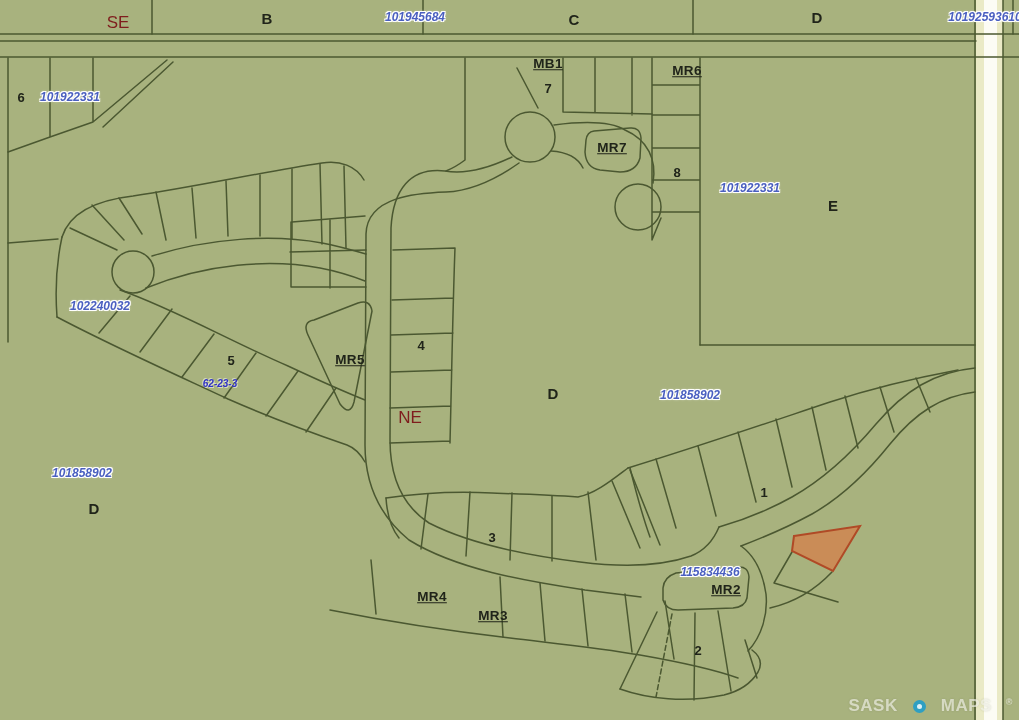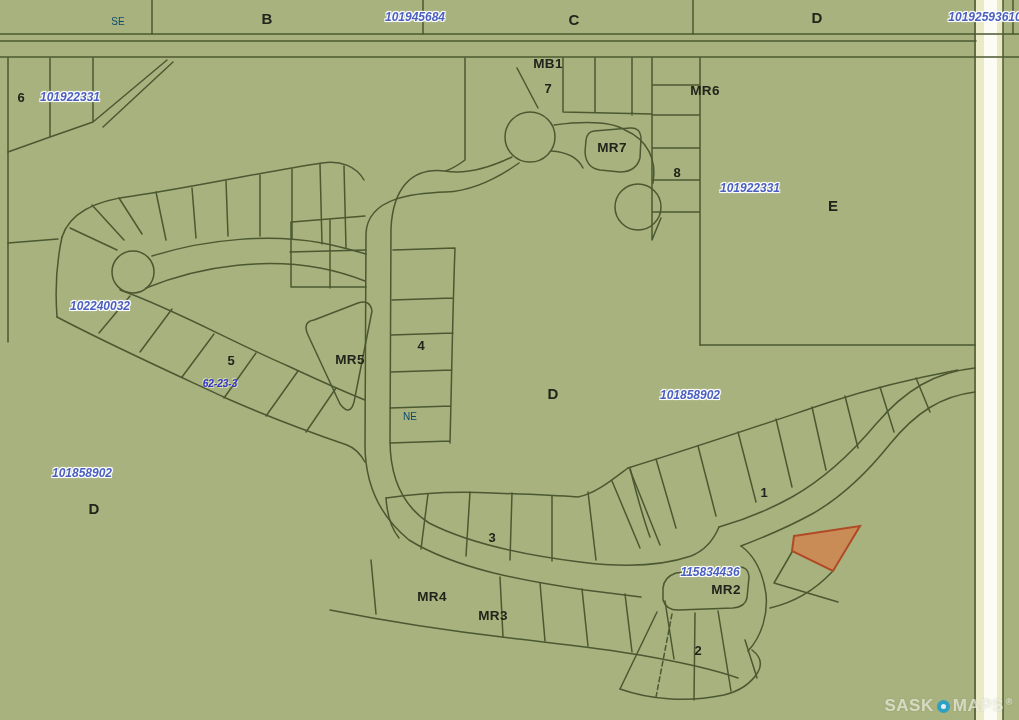--- a/index.html
+++ b/index.html
@@ -11,35 +11,35 @@
   .stage{position:absolute;inset:0;}
   svg{position:absolute;left:0;top:0;display:block;}
   #label-layer{position:absolute;inset:0;pointer-events:none;}
   .lbl{
     position:absolute;transform:translate(-50%,-50%);
     white-space:nowrap;line-height:1;
     font-family:"Liberation Sans",sans-serif;
   }
   .lbl.block-letter{font-weight:bold;font-size:15px;color:#20241a;}
   .lbl.lot-number{font-weight:bold;font-size:13px;color:#20241a;}
-  .lbl.reserve{font-weight:bold;font-size:13.5px;color:#20241a;letter-spacing:.4px;}
-  .lbl.quarter{font-size:10px;color:#0c4a6e;}
+  .lbl.reserve{font-weight:bold;font-size:13.5px;color:#20241a;letter-spacing:.4px;text-decoration:underline;}
+  .lbl.quarter{font-size:17px;color:#7f1d1d;}
   .lbl.parcel-blue{
     font-style:italic;font-weight:bold;font-size:12px;color:var(--blue,#4a5fc0);
     text-shadow:-1px -1px 0 #fff,1px -1px 0 #fff,-1px 1px 0 #fff,1px 1px 0 #fff,0 0 3px #fff;
   }
   .lbl.plan-blue{
     font-style:italic;font-weight:bold;font-size:10px;color:var(--plan-blue,#3032c8);
     text-shadow:-1px -1px 0 rgba(255,255,255,.5),1px 1px 0 rgba(255,255,255,.5);
   }
   .watermark{
     position:absolute;right:6px;bottom:4px;
     font-weight:bold;font-size:17px;letter-spacing:.5px;
     color:rgba(252,252,246,.62);
-    display:flex;align-items:center;gap:2px;
+    display:flex;align-items:center;gap:14px;
     text-shadow:0 0 2px rgba(90,100,60,.25);
   }
   .watermark .pin{
     width:13px;height:13px;border-radius:50%;
     background:#2f9fc2;display:inline-block;position:relative;margin:0 1px;
   }
   .watermark .pin::after{
     content:"";position:absolute;left:4px;top:4px;width:5px;height:5px;
     border-radius:50%;background:rgba(255,255,255,.85);
   }
@@ -134,21 +134,21 @@
       <span class="lbl quarter" style="left: 118px; top: 22px;">SE</span>
       <span class="lbl block-letter" style="left: 267px; top: 18px;">B</span>
       <span class="lbl parcel-blue" style="left: 415px; top: 17px;">101945684</span>
       <span class="lbl block-letter" style="left: 574px; top: 19px;">C</span>
       <span class="lbl block-letter" style="left: 817px; top: 17px;">D</span>
       <span class="lbl parcel-blue" style="left: 985px; top: 17px; text-align: center;">10192593610</span>
       <span class="lbl lot-number" style="left: 21px; top: 97px;">6</span>
       <span class="lbl parcel-blue" style="left: 70px; top: 97px;">101922331</span>
       <span class="lbl reserve" style="left: 548px; top: 64px;">MB1</span>
       <span class="lbl lot-number" style="left: 548px; top: 88px;">7</span>
-      <span class="lbl reserve" style="left: 705px; top: 71px; margin-top: 20px;">MR6</span>
+      <span class="lbl reserve" style="left: 687px; top: 71px;">MR6</span>
       <span class="lbl reserve" style="left: 612px; top: 148px;">MR7</span>
       <span class="lbl lot-number" style="left: 677px; top: 172px;">8</span>
       <span class="lbl parcel-blue" style="left: 750px; top: 188px;">101922331</span>
       <span class="lbl block-letter" style="left: 833px; top: 205px;">E</span>
       <span class="lbl parcel-blue" style="left: 100px; top: 306px;">102240032</span>
       <span class="lbl lot-number" style="left: 231px; top: 360px;">5</span>
       <span class="lbl plan-blue" style="left: 220px; top: 384px;">62-23-3</span>
       <span class="lbl reserve" style="left: 350px; top: 360px; text-align: right;">MR5</span>
       <span class="lbl lot-number" style="left: 421px; top: 345px;">4</span>
       <span class="lbl quarter" style="left: 410px; top: 417px;">NE</span>

